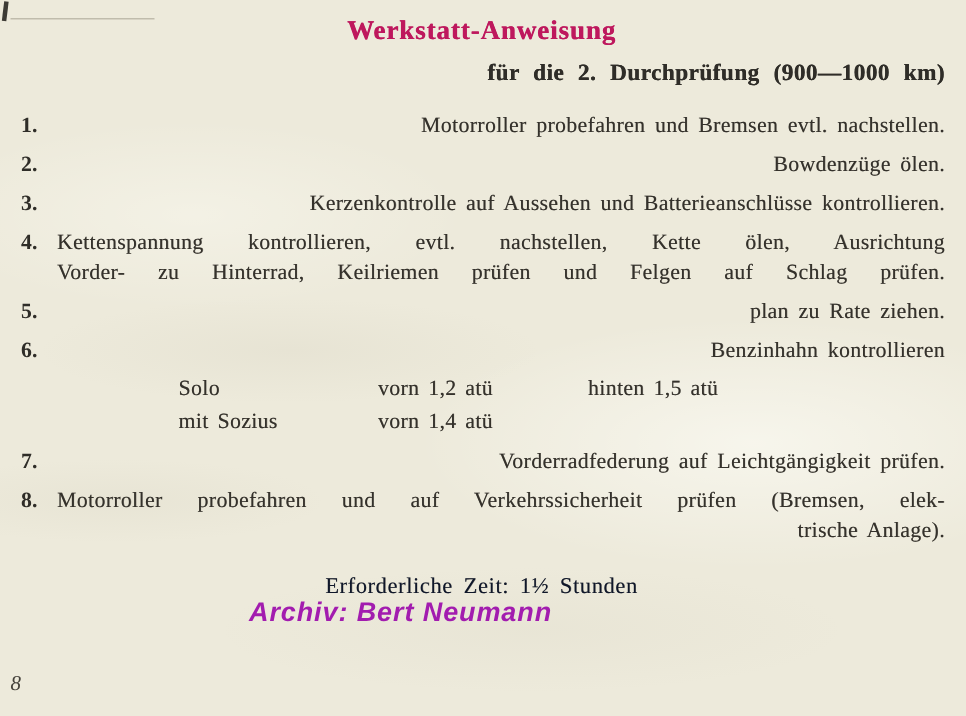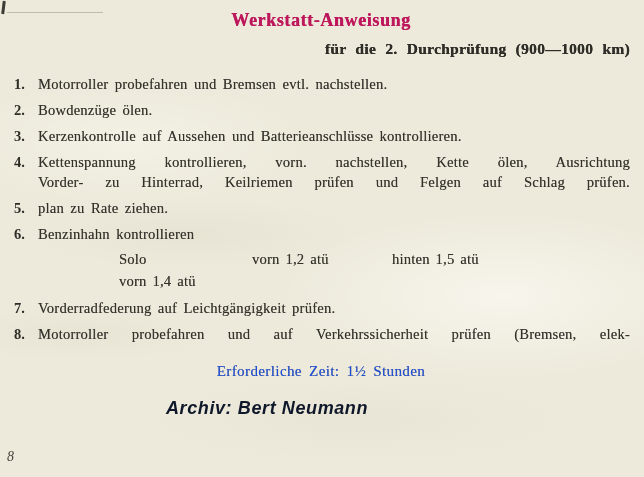--- a/index.html
+++ b/index.html
@@ -63,21 +63,21 @@
   }
   .itembody {
     flex: 1;
     font-size: 14.5px;
     line-height: 20px;
     word-spacing: 2.5px;
     letter-spacing: 0.25px;
     color: #34312b;
     text-shadow: 0.2px 0 0 rgba(52,49,43,0.55);
   }
-  .line { white-space: nowrap; }
+  .line { white-space: nowrap; text-align: right; }
   .jline {
     white-space: normal;
     text-align: justify;
     text-align-last: justify;
   }
   .tire-table {
     margin: 4px 0 0 81px;
     display: grid;
     grid-template-columns: 133px 140px auto;
     font-size: 14.5px;
@@ -86,33 +86,33 @@
     word-spacing: 2px;
     color: #34312b;
     text-shadow: 0.2px 0 0 rgba(52,49,43,0.55);
   }
   .footer {
     margin-top: 19px;
     text-align: center;
     font-size: 15px;
     letter-spacing: 0.4px;
     word-spacing: 3px;
-    color: #1d4ed8;
+    color: #0f172a;
     text-shadow: 0.2px 0 0 rgba(52,49,43,0.5);
   }
   .watermark {
     position: absolute;
     left: 166px;
     top: 398px;
     font-family: "Liberation Sans", sans-serif;
     font-style: italic;
     font-weight: bold;
     font-size: 18px;
     letter-spacing: 0.6px;
-    color: #0f172a;
+    color: #a21caf;
   }
   .page-number {
     position: absolute;
     left: 7px;
     top: 449px;
     font-style: italic;
     font-size: 14px;
     color: #45423b;
   }
   .corner-mark {
@@ -163,56 +163,58 @@
     <div class="item">
       <span class="num">3.</span>
       <div class="itembody">
         <div class="line">Kerzenkontrolle auf Aussehen und Batterieanschlüsse kontrollieren.</div>
       </div>
     </div>
 
     <div class="item">
       <span class="num">4.</span>
       <div class="itembody">
-        <div class="jline">Kettenspannung kontrollieren, vorn. nachstellen, Kette ölen, Ausrichtung</div>
+        <div class="jline">Kettenspannung kontrollieren, evtl. nachstellen, Kette ölen, Ausrichtung</div>
         <div class="jline">Vorder- zu Hinterrad, Keilriemen prüfen und Felgen auf Schlag prüfen.</div>
       </div>
     </div>
 
     <div class="item">
       <span class="num">5.</span>
       <div class="itembody">
         <div class="line">plan zu Rate ziehen.</div>
       </div>
     </div>
 
     <div class="item">
       <span class="num">6.</span>
       <div class="itembody">
         <div class="line">Benzinhahn kontrollieren</div>
         <div class="tire-table">
           <span>Solo</span>
           <span>vorn 1,2 atü</span>
           <span>hinten 1,5 atü</span>
+          <span>mit Sozius</span>
           <span>vorn 1,4 atü</span>
         </div>
       </div>
     </div>
 
     <div class="item">
       <span class="num">7.</span>
       <div class="itembody">
         <div class="line">Vorderradfederung auf Leichtgängigkeit prüfen.</div>
       </div>
     </div>
 
     <div class="item">
       <span class="num">8.</span>
       <div class="itembody">
         <div class="jline">Motorroller probefahren und auf Verkehrssicherheit prüfen (Bremsen, elek-</div>
+        <div class="line">trische Anlage).</div>
       </div>
     </div>
 
   </div>
 
   <div class="footer">Erforderliche Zeit: 1½ Stunden</div>
 
   <div class="watermark">Archiv: Bert Neumann</div>
   <div class="page-number">8</div>
 

